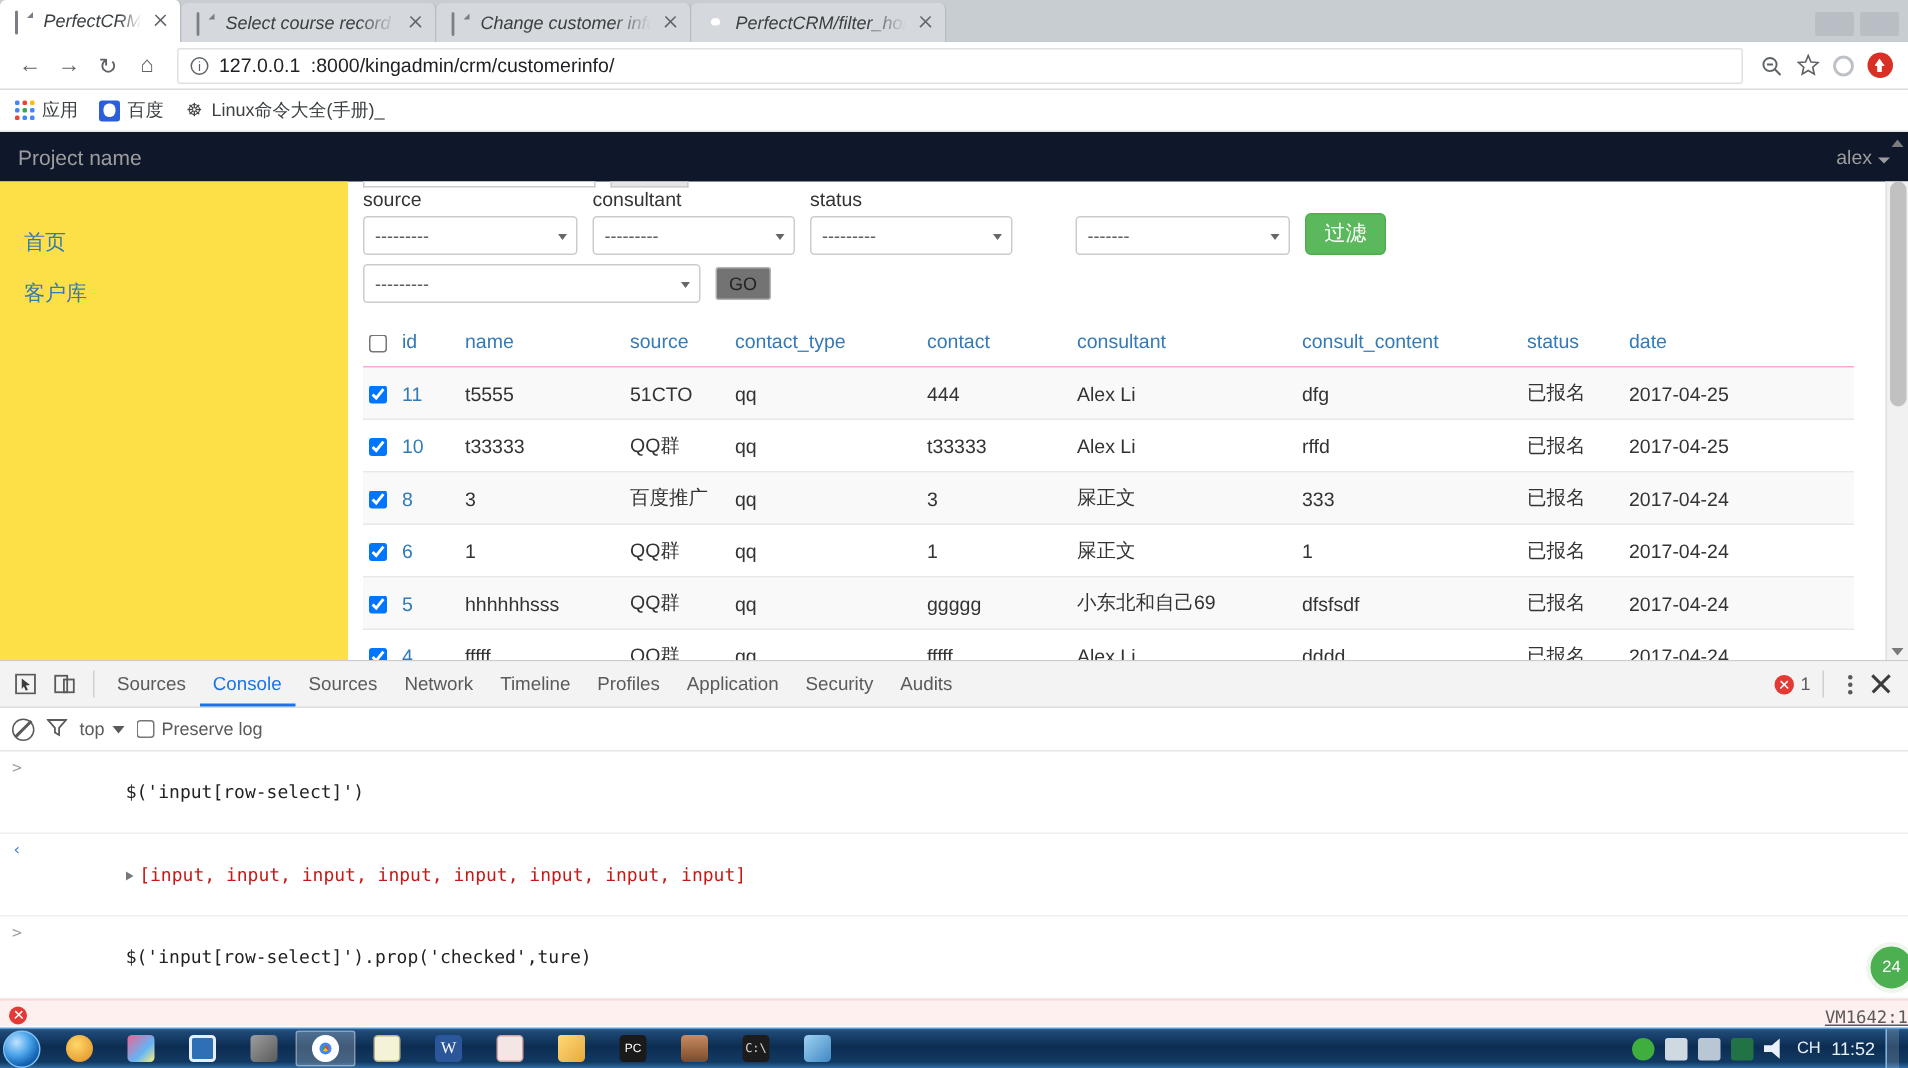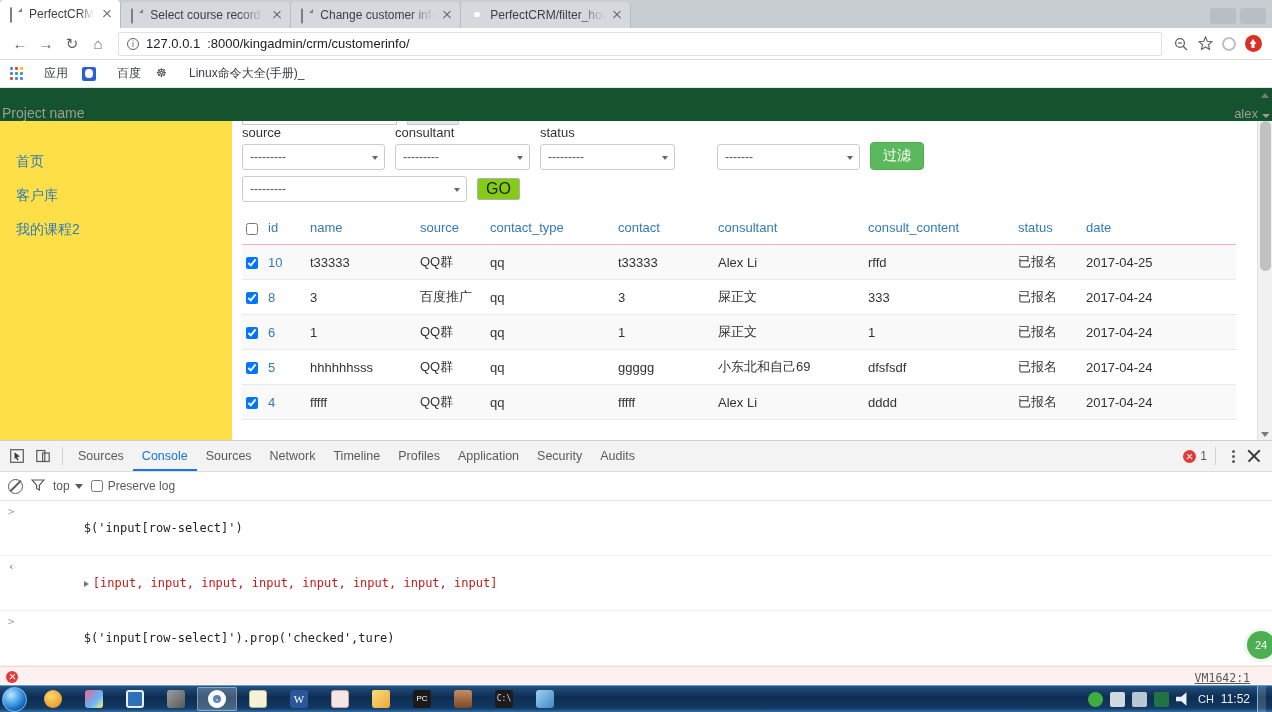--- a/index.html
+++ b/index.html
@@ -17,20 +17,21 @@
     background:#c8cdd2;
     display:flex; align-items:flex-end;
   }
   .tab {
     position:relative; height:26px; display:flex; align-items:center;
     padding:0 6px 0 10px; gap:6px;
     background:#d5d9dd; color:#3c4043; font-size:12px;
     border-top-left-radius:4px; border-top-right-radius:4px;
     max-width:170px; min-width:120px;
     border-right:1px solid #b6bcc2;
+    font-style:italic;
   }
   .tab.active { background:#fff; height:28px; z-index:3; }
   .tab .favicon { width:13px; height:13px; flex:0 0 13px; position:relative; }
   .fav-doc {
     width:10px; height:12px; border:1px solid #7a7f85; background:#fff;
     border-radius:1px; margin:0 auto;
   }
   .fav-doc:after{
     content:""; position:absolute; top:0; right:1px;
     border-width:0 0 4px 4px; border-style:solid; border-color:transparent transparent #7a7f85 transparent;
@@ -81,36 +82,36 @@
   .ext-red{ width:17px;height:17px;border-radius:50%;background:#d93025; position:relative;}
   .ext-red:after{content:"";position:absolute;left:5px;top:4px;width:7px;height:9px;background:#fff;
      clip-path:polygon(50% 0,100% 55%,72% 55%,72% 100%,28% 100%,28% 55%,0 55%);}
 
   
   .bookmarks {
     position:absolute; top:60px; left:0; width:1272px; height:28px;
     background:#fff; display:flex; align-items:center; gap:14px; padding:0 10px;
     border-bottom:1px solid #e3e5e8; font-size:12px; color:#3c4043;
   }
-  .bm { display:flex; align-items:center; gap:21px; white-space:nowrap;}
+  .bm { display:flex; align-items:center; gap:5px; white-space:nowrap;}
   .apps-grid{ width:13px;height:13px; display:grid; grid-template-columns:repeat(3,3px); grid-template-rows:repeat(3,3px); gap:2px;}
   .apps-grid i{ background:#4285f4; border-radius:1px; display:block; width:3px;height:3px;}
   .apps-grid i:nth-child(2){background:#ea4335}
   .apps-grid i:nth-child(3){background:#fbbc05}
   .apps-grid i:nth-child(5){background:#34a853}
   .apps-grid i:nth-child(7){background:#ea4335}
   .bm-baidu{ width:14px;height:14px;background:#2b5fd9;border-radius:2px;position:relative;}
   .bm-baidu:after{content:"";position:absolute;left:3px;top:2px;width:8px;height:9px;background:#fff;border-radius:45%;}
   .bm-linux{ width:13px;height:13px; color:#444; font-size:12px; line-height:13px; text-align:center;}
 
   
   .page { position:absolute; top:88px; left:0; width:1272px; height:352px; background:#fff; overflow:hidden;}
   .navbar {
-    height:33px; background:#14532d; color:#9d9d9d; display:flex; align-items:flex-end;
-    padding:0 2px; font-size:14px;
+    height:33px; background:#0f172a; color:#9d9d9d; display:flex; align-items:center;
+    padding:0 12px; font-size:14px;
   }
   .navbar .brand { color:#9d9d9d; }
   .navbar .user { margin-left:auto; color:#9d9d9d; font-size:13px; }
   .caret { display:inline-block; width:0;height:0; margin-left:4px;
      border-left:4px solid transparent;border-right:4px solid transparent;border-top:4px solid #9d9d9d;}
 
   .body-row { display:flex; height:319px; }
   .sidebar { width:232px; flex:0 0 232px; padding:24px 0 0 16px; background:#fde047; }
   .sidebar a {
     display:block; color:#337ab7; text-decoration:none; font-size:14px;
@@ -142,22 +143,22 @@
     pointer-events:none;
   }
   .w-source{ width:143px; } .w-cons{ width:135px; } .w-status{ width:135px; }
   .w-extra{ width:143px; } .w-wide{ width:225px; }
   .btn-filter{
     background:#5cb85c; border:1px solid #4cae4c; color:#fff; border-radius:4px;
     height:28px; padding:0 12px; font-size:14px; font-family:"Liberation Sans",sans-serif; cursor:pointer;
   }
   .row2{ display:flex; align-items:center; gap:10px; margin-top:6px; padding-left:4px;}
   .btn-go{
-    background:#84cc16; border:1px solid #b0b0b0; border-radius:2px;
-    height:22px; padding:0 8px; font-size:16px; color:#222; cursor:pointer;
+    background:#737373; border:1px solid #b0b0b0; border-radius:2px;
+    height:22px; padding:0 8px; font-size:12px; color:#222; cursor:pointer;
     font-family:"Liberation Sans",sans-serif;
   }
 
   
   table.grid { width:994px; border-collapse:collapse; margin-top:12px; margin-left:4px; font-size:13px;}
   table.grid th {
     text-align:left; font-weight:normal; color:#337ab7; padding:6px 4px 9px 4px;
     border-bottom:1px solid #f9a8d4; white-space:nowrap;margin-top:16px;
   }
   table.grid td {
@@ -221,21 +222,21 @@
   .console-body{ position:relative; height:183px; overflow:hidden; font-family:"DejaVu Sans Mono",monospace; font-size:12px;}
   .cline{ position:relative; padding:3px 8px 3px 26px; line-height:16px; border-bottom:1px solid #f0f0f0; white-space:pre; color:#222;}
   .cline .mark{ position:absolute; left:8px; top:3px; color:#9aa0a6; font-size:11px;}
   .cline .mark.blue{ color:#4a7fd4; }
   .tri{ display:inline-block; width:0;height:0; border-left:5px solid #777;
         border-top:3.5px solid transparent;border-bottom:3.5px solid transparent; vertical-align:middle; margin-right:4px;}
   .err-line{ background:#fff0f0; border-top:1px solid #ffd6d6; border-bottom:1px solid #ffd6d6; color:#d8000c; }
   .err-icon{ position:absolute; left:6px; top:4px; width:12px;height:12px;border-radius:50%;background:#e53935;}
   .err-icon:before,.err-icon:after{content:"";position:absolute;left:2.6px;top:5.3px;width:7px;height:1.4px;background:#fff;}
   .err-icon:before{transform:rotate(45deg);} .err-icon:after{transform:rotate(-45deg);}
-  .vmlink{ position:absolute; right:22px; top:3px; color:#5a5a5a; text-decoration:underline; font-family:"DejaVu Sans Mono",monospace; font-size:11.5px;margin-left:12px;}
+  .vmlink{ position:absolute; right:0; top:3px; color:#5a5a5a; text-decoration:underline; font-family:"DejaVu Sans Mono",monospace; font-size:11.5px;margin-left:12px;}
   .mono-blue{ color:#c41a16; }
 
   
   .green-badge{
     position:absolute; right:-6px; bottom:22px; width:34px;height:34px;border-radius:50%;
     background:#4caf50; border:3px solid #eef6ee; color:#fff; font-size:11px;
     display:flex;align-items:center;justify-content:center; z-index:30;
     font-family:"Liberation Sans",sans-serif;
   }
 
@@ -357,21 +358,20 @@
       <span class="brand">Project name</span>
       <span class="user">
         <span>alex</span><span class="caret"></span>
       </span>
     </div>
 
     <div class="body-row">
       <div class="sidebar">
         <a>首页</a>
         <a>客户库</a>
-        <a>我的课程2</a>
       </div>
 
       <div class="content">
         <div class="filter-wrap">
           <div class="partial-row">
             <span class="partial-sel"></span>
             <span class="partial-btn"></span>
           </div>
 
           <div class="filter-line">
@@ -418,20 +418,32 @@
               <th class="c-source">source</th>
               <th class="c-ctype">contact_type</th>
               <th class="c-contact">contact</th>
               <th class="c-consult">consultant</th>
               <th class="c-content">consult_content</th>
               <th class="c-status">status</th>
               <th>date</th>
             </tr>
           </thead>
           <tbody>
+            <tr>
+              <td><input type="checkbox" checked="" style=""></td>
+              <td class="idcell">11</td>
+              <td>t5555</td>
+              <td>51CTO</td>
+              <td>qq</td>
+              <td>444</td>
+              <td>Alex Li</td>
+              <td>dfg</td>
+              <td>已报名</td>
+              <td>2017-04-25</td>
+            </tr>
             <tr>
               <td><input type="checkbox" checked="" style=""></td>
               <td class="idcell">10</td>
               <td>t33333</td>
               <td>QQ群</td>
               <td>qq</td>
               <td>t33333</td>
               <td>Alex Li</td>
               <td>rffd</td>
               <td>已报名</td>

